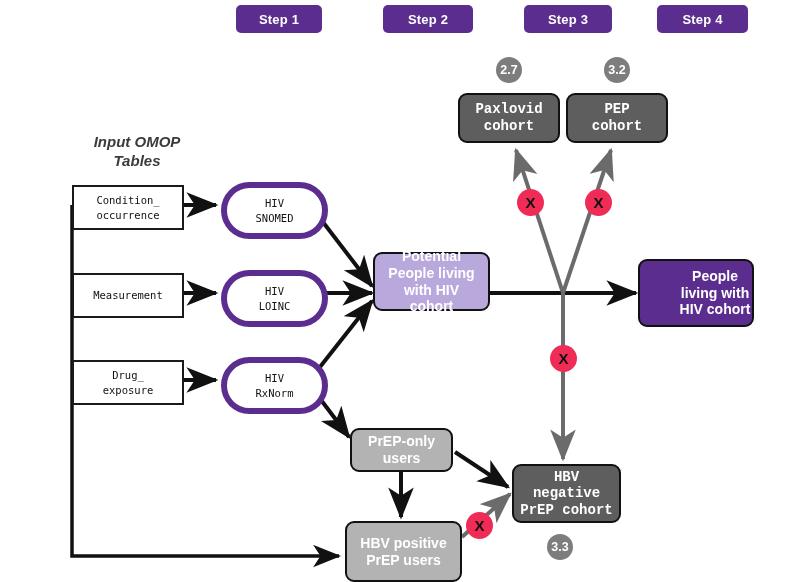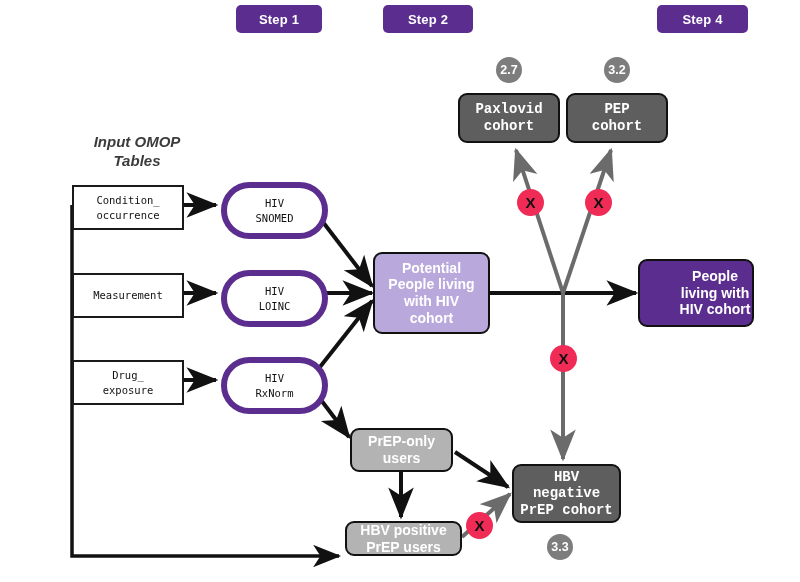--- a/index.html
+++ b/index.html
@@ -164,57 +164,60 @@
 
     <polyline points="72,205 72,556 339,556" fill="none" stroke="#111111" stroke-width="3.5" marker-end="url(#arrowBlack)"></polyline>
   </svg>
 
   <div class="step-chip" style="left:236px; top:5px; width:86px; height:28px;">
     <span>Step 1</span>
   </div>
   <div class="step-chip" style="left:383px; top:5px; width:90px; height:28px;">
     <span>Step 2</span>
   </div>
+  <div class="step-chip" style="left:524px; top:5px; width:88px; height:28px;">
+    <span>Step 3</span>
+  </div>
   <div class="step-chip" style="left:657px; top:5px; width:91px; height:28px;">
     <span>Step 4</span>
   </div>
 
   <div class="omop-label" style="left:72px; top:133px; width:130px;">Input OMOP
 Tables</div>
 
   <div class="table-box" style="left:72px; top:185px; width:108px; height:41px;">Condition_
 occurrence</div>
   <div class="table-box" style="left:72px; top:273px; width:108px; height:41px;">Measurement</div>
   <div class="table-box" style="left:72px; top:360px; width:108px; height:41px;">Drug_
 exposure</div>
 
   <div class="pill" style="left:221px; top:182px; width:95px; height:45px;">HIV
 SNOMED</div>
   <div class="pill" style="left:221px; top:270px; width:95px; height:45px;">HIV
 LOINC</div>
   <div class="pill" style="left:221px; top:357px; width:95px; height:45px;">HIV
 RxNorm</div>
 
-  <div class="node-box node-lilac" style="left:373px; top:252px; width:117px; height:82px;">Potential
+  <div class="node-box node-lilac" style="left:373px; top:252px; width:117px; height:59px;">Potential
 People living
 with HIV
 cohort</div>
 
   <div class="node-box node-dgray" style="left:458px; top:93px; width:102px; height:50px;">Paxlovid
 cohort</div>
   <div class="node-box node-dgray" style="left:566px; top:93px; width:102px; height:50px;">PEP
 cohort</div>
 
   <div class="node-box node-purple" style="left:638px; top:259px; width:116px; height:68px;padding-left:38px;">People
 living with
 HIV cohort</div>
 
   <div class="node-box node-lgray" style="left:350px; top:428px; width:103px; height:44px;">PrEP-only
 users</div>
-  <div class="node-box node-lgray" style="left:345px; top:521px; width:117px; height:35px;">HBV positive
+  <div class="node-box node-lgray" style="left:345px; top:521px; width:117px; height:61px;">HBV positive
 PrEP users</div>
   <div class="node-box node-dgray" style="left:512px; top:464px; width:109px; height:59px;">HBV
 negative
 PrEP cohort</div>
 
   <div class="badge" style="left:496px; top:57px;">2.7</div>
   <div class="badge" style="left:604px; top:57px;">3.2</div>
   <div class="badge" style="left:547px; top:534px;">3.3</div>
 
   <div class="xmark" style="left:517px; top:189px;">X</div>

